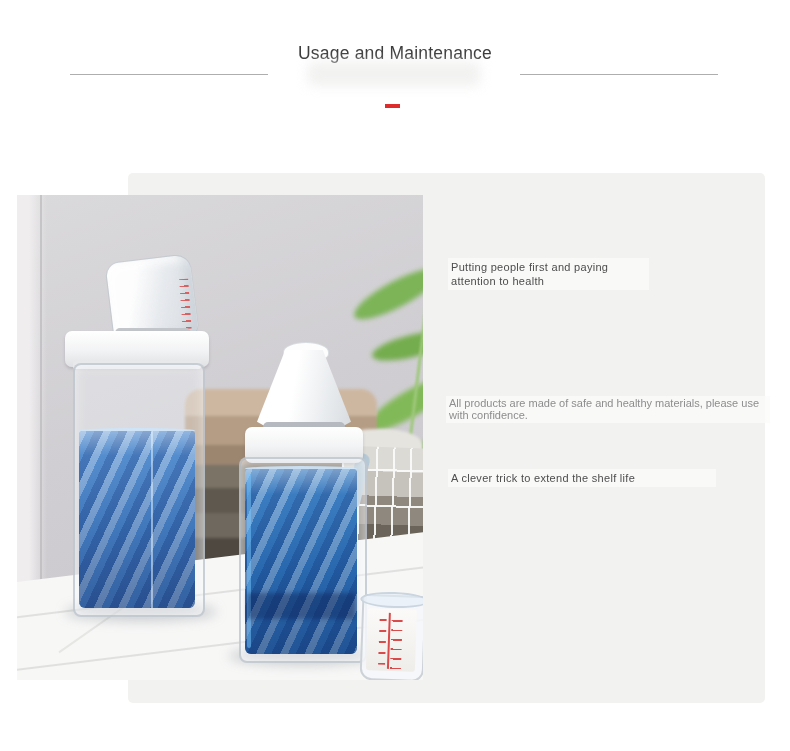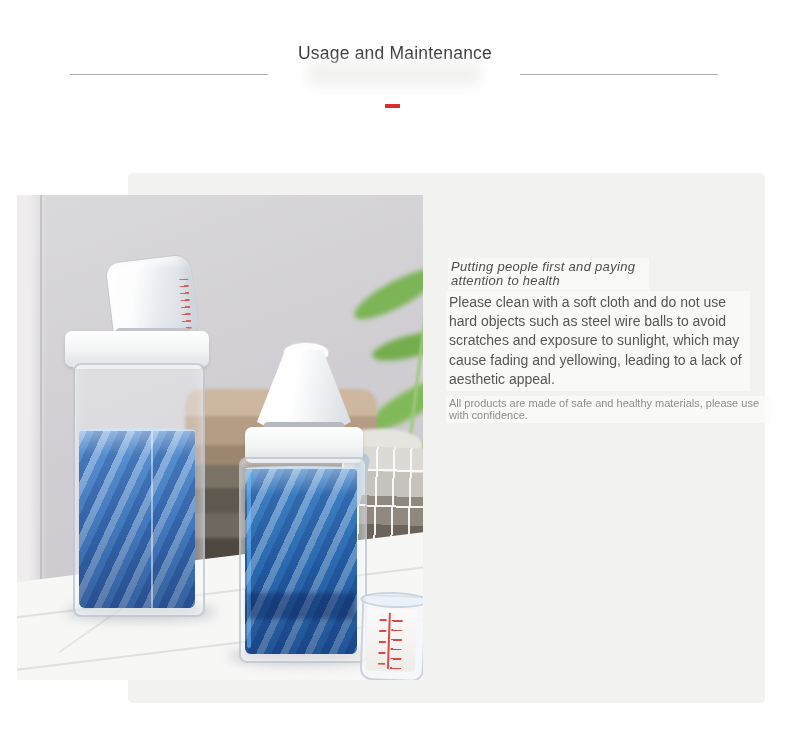--- a/index.html
+++ b/index.html
@@ -15,21 +15,21 @@
   .rule{top:74px;height:1px;background:#aeaeae;}
   .rule-left{left:70px;width:198px;}
   .rule-right{left:520px;width:198px;}
   .accent-dash{left:385px;top:104px;width:15px;height:4px;background:#de2b2b;}
 
   
   .panel{left:128px;top:173px;width:637px;height:530px;background:#f2f2f1;border-radius:5px;}
 
   
   .tblock{background:rgba(251,251,250,.75);padding:2px 3px;}
-  .mini-head{font-size:13px;line-height:14px;color:#4d4d4d;letter-spacing:.3px;font-style:italic;}
+  .mini-head{font-size:11px;line-height:14px;color:#4d4d4d;letter-spacing:.3px;}
   .head1{left:448px;top:258px;width:195px;}
   .head2{left:448px;top:469px;width:262px;}
   .body-text{font-size:14px;line-height:19.2px;color:#565656;}
   .body1{left:446px;top:291px;width:298px;}
   .body2{left:446px;top:506px;width:306px;font-size:14.3px;line-height:19.5px;letter-spacing:.2px;}
   .note-text{left:446px;top:396px;width:318px;font-size:11px;line-height:11.5px;color:#8d8d8d;}
 
   
   .photo{left:17px;top:195px;width:406px;height:485px;overflow:hidden;
          background:linear-gradient(160deg,#dad9db 0%,#d0ced2 45%,#c8c6ca 100%);}
@@ -195,16 +195,16 @@
     <div class="abs mcup">
       <div class="abs mcup-rim"></div>
       <div class="abs mcup-milk"></div>
       <div class="abs mcup-scale-line"></div>
       <div class="abs mcup-ticks"></div>
       <div class="abs mcup-ticks-l"></div>
     </div>
   </div>
 
   <div class="abs tblock mini-head head1">Putting people first and paying attention to health</div>
-  <div class="abs tblock body-text body1">Please clean with a soft cloth and do not use hard objects such as steel wire balls to avoid scratches and exposure to sunlight, which may cause fading and yellowing, leading to a lack of aesthetic appeal.</div>
   <div class="abs tblock note-text">All products are made of safe and healthy materials, please use with confidence.</div>
+  <div class="abs tblock mini-head head2">A clever trick to extend the shelf life</div>
 
 </div>
 
 </body></html>

